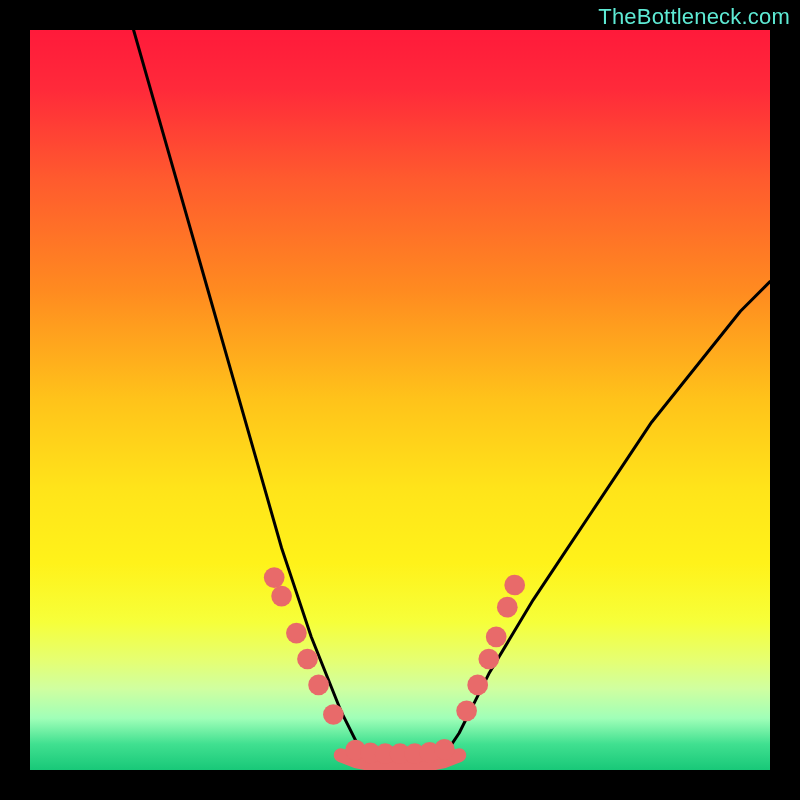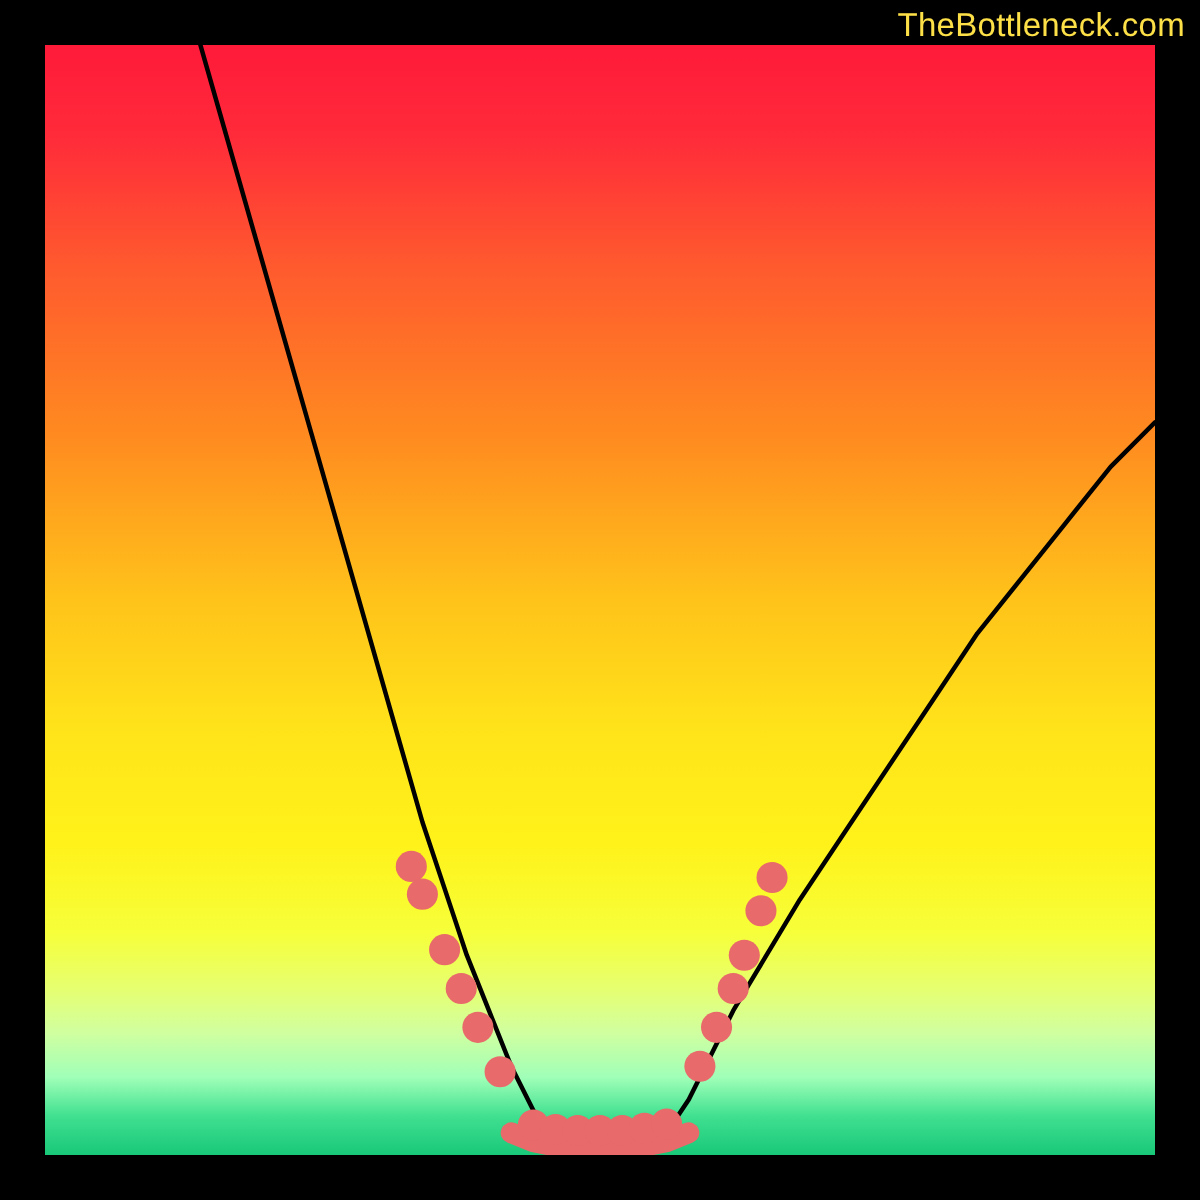--- a/index.html
+++ b/index.html
@@ -30,21 +30,21 @@
     overflow: hidden;
   }
   .gradient {
     position: absolute;
     inset: 0;
   }
   .watermark {
     position: absolute;
     top: 4px;
     right: 10px;
-    color: #fde047;
+    color: #5eead4;
     font-size: 22px;
     letter-spacing: 0.2px;
     font-weight: 400;
   }
   svg.curves {
     position: absolute;
     inset: 0;
   }
 </style>
 </head>

